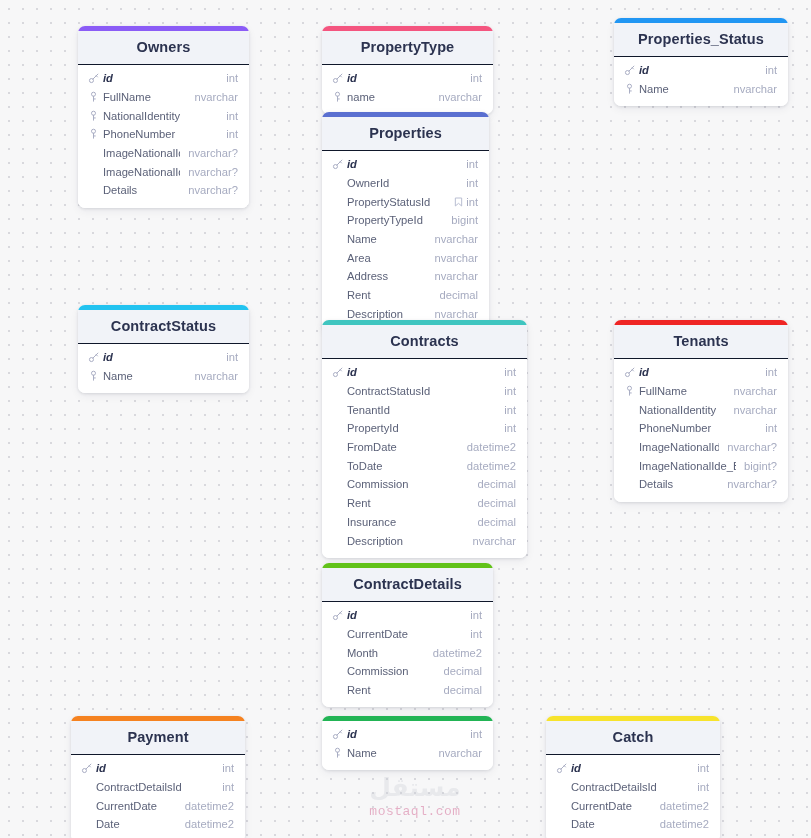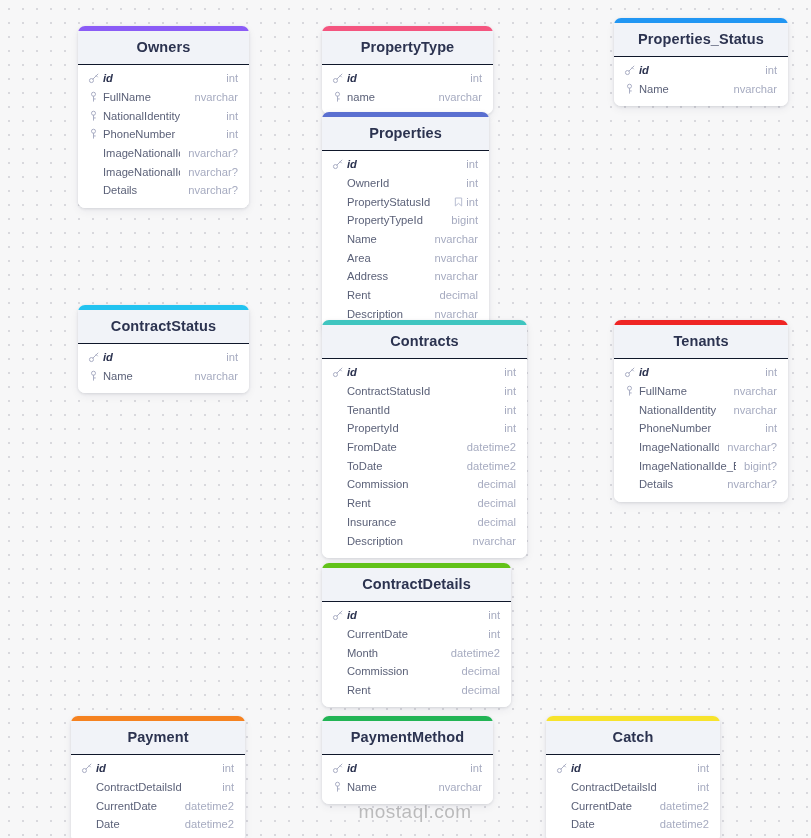--- a/index.html
+++ b/index.html
@@ -37,23 +37,23 @@
   }
   #watermark .wm-ar {
     font-family: "DejaVu Sans", sans-serif;
     font-size: 25px;
     color: #c9ccd4;
     line-height: 26px;
     letter-spacing: 1px;
     font-weight: 700;
   }
   #watermark .wm-en {
-    font-family: Liberation Sans, sans-serif;
-    font-size: 19px;
-    color: #404040;
+    font-family: Liberation Mono, monospace;
+    font-size: 13px;
+    color: #be185d;
     line-height: 22px;
     letter-spacing: 0.5px;
   }
 
   
   .table-card {
     position: absolute;
     background: #ffffff;
     border-radius: 7px;
     box-shadow: 0 1px 3px rgba(30,35,60,0.13), 0 3px 10px rgba(30,35,60,0.06);
@@ -130,21 +130,21 @@
   }
 
   
   #tbl-owners            { left: 78px;  top: 26px;  width: 171px; }
   #tbl-propertytype      { left: 322px; top: 26px;  width: 171px; }
   #tbl-properties-status { left: 614px; top: 18px;  width: 174px; }
   #tbl-properties        { left: 322px; top: 112px; width: 167px; }
   #tbl-contractstatus    { left: 78px;  top: 305px; width: 171px; }
   #tbl-contracts         { left: 322px; top: 320px; width: 205px; }
   #tbl-tenants           { left: 614px; top: 320px; width: 174px; }
-  #tbl-contractdetails   { left: 322px; top: 563px; width: 189px; }
+  #tbl-contractdetails   { left: 322px; top: 563px; width: 171px; }
   #tbl-payment           { left: 71px;  top: 716px; width: 174px; }
   #tbl-paymentmethod     { left: 322px; top: 716px; width: 171px; }
   #tbl-catch             { left: 546px; top: 716px; width: 174px; }
 </style>
 </head>
 <body>
 
 <div id="canvas">
 
   <div id="watermark">
@@ -638,21 +638,20 @@
           <span class="col-icon"></span>
           <span class="col-name">Date</span>
           <span class="col-type">
             <span>datetime2</span>
           </span>
         </div>
       </div>
     </div>
     <div class="table-card" id="tbl-paymentmethod">
       <div class="accent-bar" style="background: rgb(34, 180, 85);"></div>
-      <div class="table-title">PaymentMethod</div>
       <div class="cols">
         <div class="col-row pk">
           <span class="col-icon">
             <svg width="12" height="12" viewBox="0 0 16 16" fill="none" stroke="#a8acc2" stroke-width="1.3">
               <circle cx="4.6" cy="11.4" r="2.7"></circle>
               <path d="M6.6 9.4 L13.2 2.8" stroke-linecap="round"></path>
               <path d="M11 5 L12.6 6.6" stroke-linecap="round"></path>
             </svg>
           </span>
           <span class="col-name">id</span>

